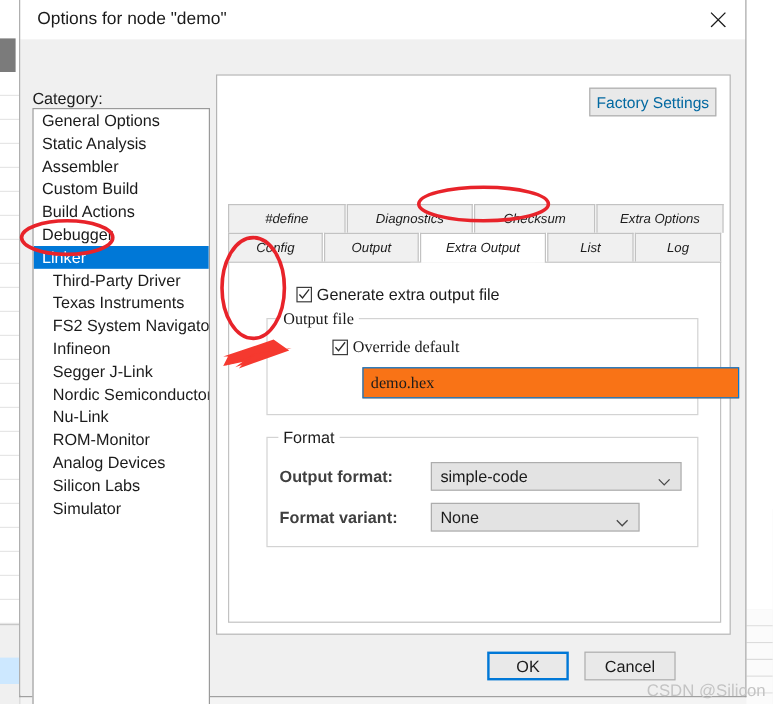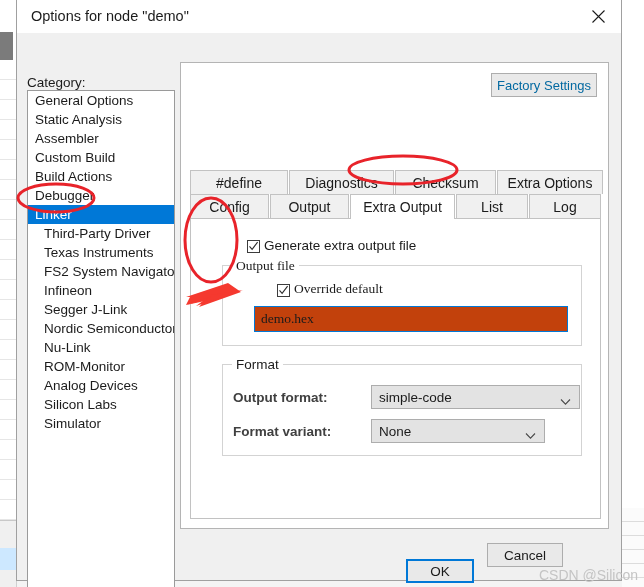--- a/index.html
+++ b/index.html
@@ -189,28 +189,29 @@
     display: flex;
   }
   .tabrow.top { left: 9px; top: 107px; }
   .tabrow.bot { left: 9px; top: 131px; }
   .tab {
     height: 24px;
     background: #f0f0f0;
     border: 1px solid #c2c2c2;
     border-bottom: none;
     box-sizing: border-box;
-    font-size: 14px;
+    font-size: 11px;
     color: #1b1b1b;
     display: flex;
     align-items: center;
     justify-content: center;
     white-space: nowrap;
     margin-right: 1px;
     cursor: pointer;
+    font-style: italic;
   }
   .tabrow.bot .tab { height: 25px; }
   .tab.active {
     background: #ffffff;
     border-color: #c2c2c2;
     position: relative;
     z-index: 3;
   }
 
   .tabpanel {
@@ -228,21 +229,21 @@
     left: 0px; top: 0px;
     height: 1px;
     background: #ffffff;
     z-index: 4;
   }
 
   
   .chk {
     position: absolute;
     display: flex;
-    align-items: flex-end;
+    align-items: center;
     cursor: pointer;
     padding-left: 36px;
   }
   .chkbox {
     width: 13px; height: 13px;
     border: 1px solid #3c3c3c;
     background: #ffffff;
     box-sizing: border-box;
     position: relative;
     flex: 0 0 auto;
@@ -268,29 +269,30 @@
     top: -8px; left: 9px;
     background: #ffffff;
     padding: 0 4px;
     font-size: 13.5px;
     color: #1b1b1b;
     white-space: nowrap;
   }
 
   .txtfield {
     position: absolute;
-    background: #c2410c;
+    background: #f97316;
     border: 1px solid #0078d7;
     box-sizing: border-box;
     font-size: 13.5px;
     color: #1b1b1b;
     display: flex;
     align-items: center;
     padding-left: 6px;
     cursor: text;
+    margin-left: 48px;
   }
 
   .frow-label {
     position: absolute;
     font-size: 13.5px;
     color: #404040;
     white-space: nowrap;
     text-align: left;
     font-weight: bold;
   }
@@ -298,21 +300,20 @@
     position: absolute;
     background: #e3e3e3;
     border: 1px solid #adadad;
     box-sizing: border-box;
     font-size: 13.5px;
     color: #1b1b1b;
     display: flex;
     align-items: center;
     padding-left: 7px;
     cursor: pointer;
-    margin-left: 12px;
   }
   .combo .caret {
     position: absolute;
     right: 8px; top: 50%;
     transform: translateY(-50%);
     width: 11px; height: 7px;
   }
 
   
   .btn {
@@ -498,21 +499,21 @@
                 <svg width="11" height="7" viewBox="0 0 11 7">
                     <path d="M1 1 L5.5 5.6 L10 1" stroke="#4a4a4a" stroke-width="1.1" fill="none"></path>
                   </svg>
               </span>
             </div>
           </div>
 
         </div>
       </div>
 
-      <div class="btn primary" style="left:389px; top:510px; width:68px;margin-top:16px;">OK</div>
+      <div class="btn primary" style="left:389px; top:510px; width:68px;">OK</div>
       <div class="btn" style="left:470px; top:510px; width:76px;">Cancel</div>
 
     </div>
   </div>
 
   <svg class="anno" style="left:0; top:0;" width="644" height="587">
 
     <ellipse cx="56" cy="198" rx="38" ry="14" fill="none" stroke="#e8232a" stroke-width="3"></ellipse>
 
     <ellipse cx="403" cy="170" rx="54" ry="14" fill="none" stroke="#e8232a" stroke-width="3"></ellipse>

